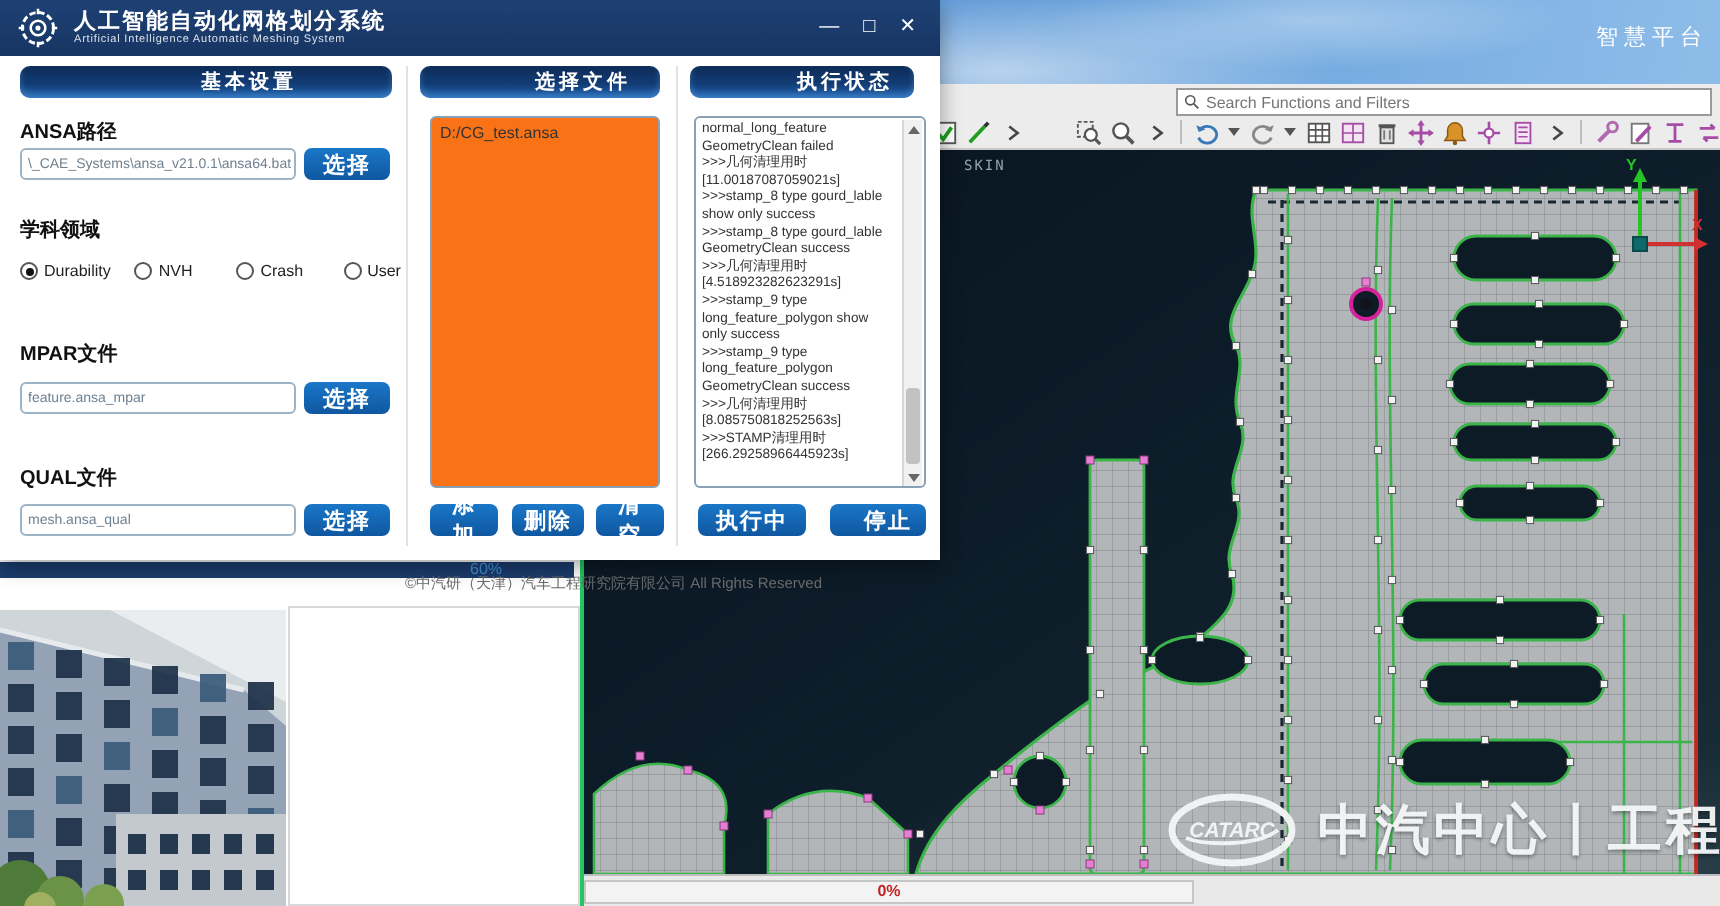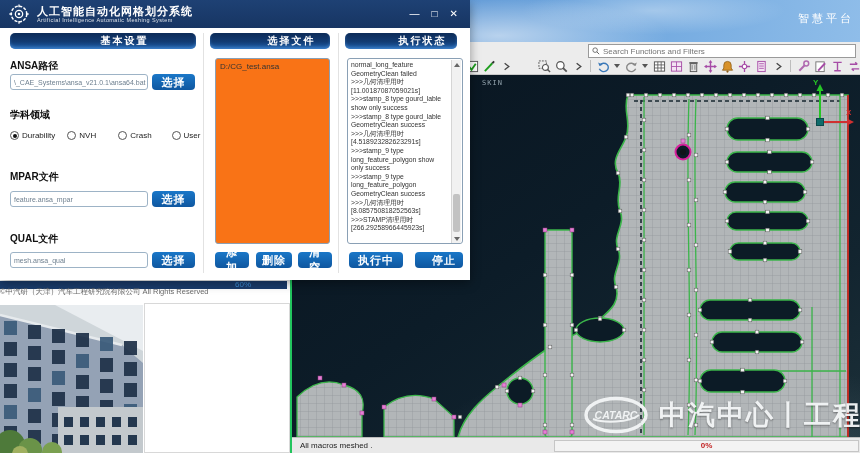--- a/index.html
+++ b/index.html
@@ -36,21 +36,21 @@
   .watermark{position:absolute;left:291px;top:320px;display:flex;align-items:center;gap:10px;color:#f3f5f6;opacity:.96;}
   .watermark .wm-text{font-size:27px;font-weight:bold;letter-spacing:2px;white-space:nowrap;text-shadow:0 1px 2px rgba(0,0,0,.4);}
   .app-statusbar{position:absolute;left:0;bottom:0;width:570px;height:16px;background:#e9e9e9;border-top:1px solid #bdbdbd;display:flex;align-items:center;}
   .st-left{font-size:8px;color:#222;padding-left:8px;flex:1;}
   .st-right{width:305px;height:12px;margin-right:3px;background:#f3f3f3;border:1px solid #c6c6c6;display:flex;align-items:center;justify-content:center;}
   .st-right span{font-size:8px;color:#c22222;font-weight:bold;}
 
   
   .pg-progress{position:absolute;left:0;top:281px;width:287px;height:8px;background:#1b3c6c;}
   .pg-progress span{position:absolute;left:215px;top:0;font-size:8px;font-weight:normal;color:#3e8fd8;line-height:8px;margin-left:20px;}
-  .pg-copy{position:absolute;left:0;top:287px;width:411px;text-align:left;font-size:7.5px;color:#6b6b6b;}
+  .pg-copy{position:absolute;left:0;top:287px;width:411px;text-align:right;font-size:7.5px;color:#6b6b6b;}
   .photo{position:absolute;left:0;top:305px;width:143px;height:148px;}
   .white-panel{position:absolute;left:144px;top:303px;width:146px;height:150px;background:#fff;border:1px solid #d8d8d8;}
 
   
   .dialog{position:absolute;left:0;top:0;width:470px;height:280px;background:#fff;box-shadow:0 3px 10px rgba(0,0,0,.38);z-index:10;}
   .dlg-titlebar{position:absolute;left:0;top:0;width:100%;height:28px;background:linear-gradient(180deg,#1e4174,#173563);display:flex;align-items:center;padding:0 8px;color:#fff;}
   .dlg-logo{width:22px;height:22px;margin-right:7px;}
   .dlg-titles{display:flex;flex-direction:column;line-height:1.1;}
   .dlg-title{font-size:11px;font-weight:bold;letter-spacing:1px;}
   .dlg-subtitle{font-size:5.5px;opacity:.85;letter-spacing:.4px;}
@@ -383,21 +383,20 @@
         <svg width="66" height="40" viewBox="0 0 66 40">
           <ellipse cx="33" cy="20" rx="30" ry="16.5" fill="none" stroke="#f3f5f6" stroke-width="3.4"></ellipse>
           <path d="M10 24c10 4 36 4 46-4" fill="none" stroke="#f3f5f6" stroke-width="2"></path>
           <text x="33" y="23.5" text-anchor="middle" font-size="10.5" font-weight="bold" font-style="italic" fill="#f3f5f6">CATARC</text>
         </svg>
         <span class="wm-text">中汽中心丨工程院</span>
       </div>
     </div>
 
     <div class="app-statusbar">
-      <span class="st-left">All macros meshed .</span>
       <div class="st-right">
         <span>0%</span>
       </div>
     </div>
   </div>
 
   <div class="pg-progress">
     <span>60%</span>
   </div>
   <div class="pg-copy">©中汽研（天津）汽车工程研究院有限公司   All Rights Reserved</div>

